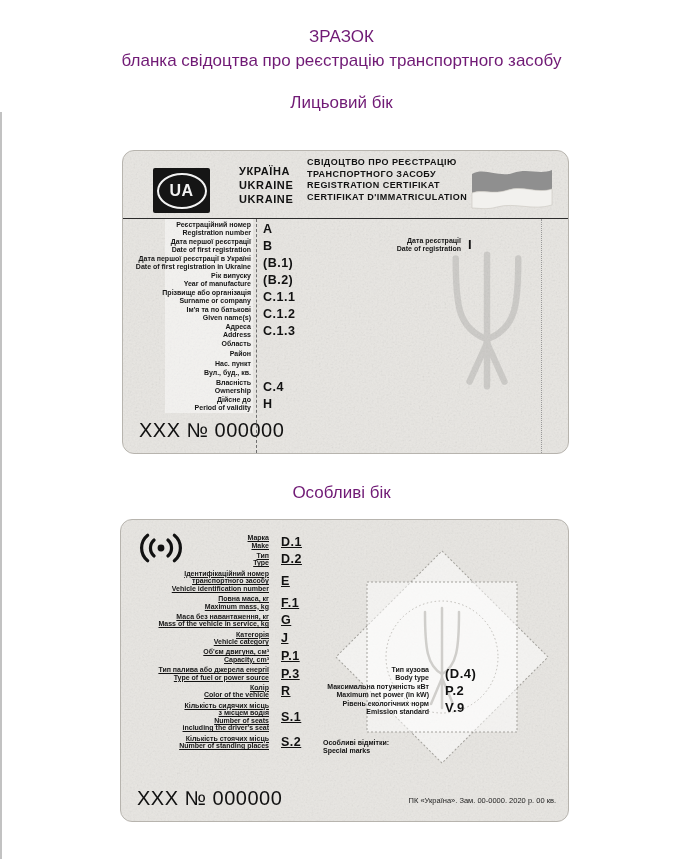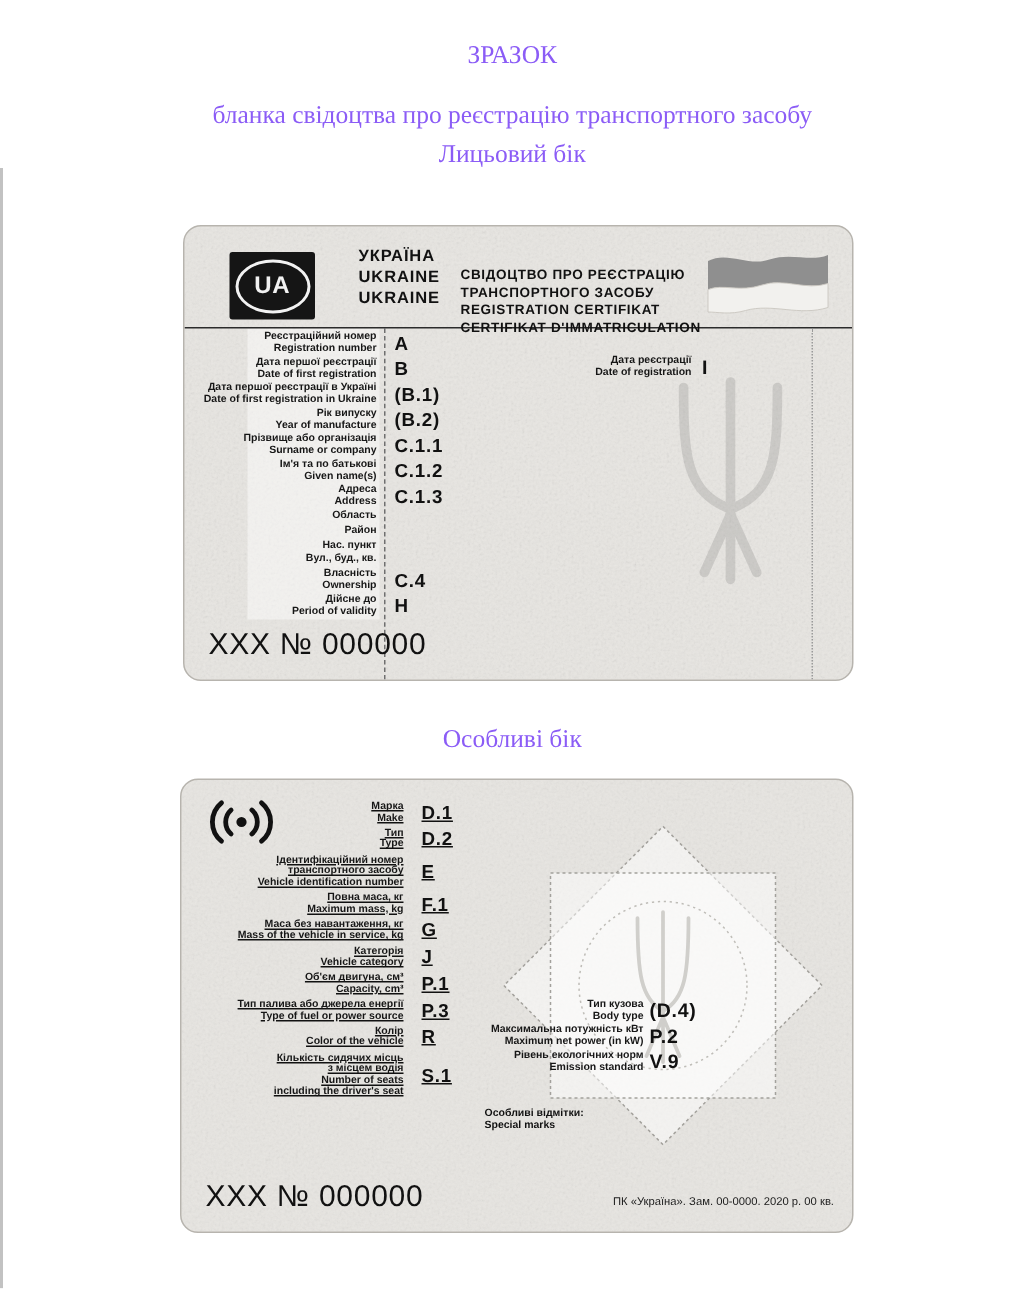--- a/index.html
+++ b/index.html
@@ -1,38 +1,38 @@
 <!DOCTYPE html>
 <html><head>
 <meta charset="utf-8">
 <style>
   html,body{margin:0;padding:0;background:#ffffff;}
   .page{position:relative;width:683px;height:859px;background:#ffffff;overflow:hidden;
         font-family:"Liberation Sans",sans-serif;color:#111;}
-  .serif{font-family:Liberation Serif, serif;color:#8b5cf6;}
+  .serif{font-family:Liberation Sans, sans-serif;color:#701a75;}
   .center{position:absolute;left:0;width:683px;text-align:center;}
 
   .scan-edge{position:absolute;left:0;top:112px;bottom:0;width:2px;background:#8f8f8f;opacity:.55;}
 
   
   .card{position:absolute;background:#e8e6e2;border:1px solid #b7b4ae;border-radius:12px;overflow:hidden;}
   .card-front{left:122px;top:150px;width:445px;height:302px;}
   .card-back{left:120px;top:519px;width:447px;height:301px;}
   .noise{position:absolute;left:0;top:0;width:100%;height:100%;pointer-events:none;}
   .layer{position:absolute;z-index:2;}
 
   
   .f-header{left:0;top:0;width:100%;height:67px;border-bottom:1.6px solid #2b2b2b;}
   .ua-badge{position:absolute;left:30px;top:17px;width:57px;height:45px;background:#151515;border-radius:2px;
             display:flex;align-items:center;justify-content:center;}
   .ua-oval{width:46px;height:32px;border:2.6px solid #f2f2f2;border-radius:50%;
            display:flex;align-items:center;justify-content:center;text-align:center;}
   .ua-oval span{color:#f2f2f2;font-weight:bold;font-size:16px;letter-spacing:.5px;}
   .country{position:absolute;left:116px;top:13px;font-weight:bold;font-size:11px;line-height:14px;letter-spacing:.6px;}
-  .cert-title{position:absolute;left:184px;top:27px;font-weight:bold;font-size:9px;line-height:11.5px;letter-spacing:.45px;}
+  .cert-title{position:absolute;left:184px;top:6px;font-weight:bold;font-size:9px;line-height:11.5px;letter-spacing:.45px;}
   .flag{position:absolute;left:348px;top:13px;}
 
   
   .fields{position:absolute;z-index:2;}
   .fields-front{left:4px;top:70px;width:300px;}
   .fields-back{left:2px;top:14px;width:320px;}
   .frow{display:flex;align-items:center;margin-bottom:1.8px;}
   .fields-back .frow{margin-bottom:2.6px;text-decoration:underline;}
   .flabels{width:124px;text-align:right;font-size:7px;line-height:7.6px;font-weight:bold;color:#161616;}
   .fields-back .flabels{width:146px;}
@@ -47,27 +47,27 @@
   .date-field .fcode{margin-left:7px;font-size:13px;}
 
   .serial{position:absolute;left:16px;bottom:11px;font-size:20px;letter-spacing:.5px;color:#111;z-index:3;font-weight:500;}
 
   .trident{left:318px;top:98px;opacity:.16;z-index:1;}
 
   
   .rfid{left:16px;top:12px;z-index:2;}
   .right-fields{left:160px;top:146px;width:200px;z-index:2;}
   .right-fields .flabels{width:148px;}
-  .right-fields .fcode{margin-left:4px;font-size:13px;}
+  .right-fields .fcode{margin-left:16px;font-size:13px;}
   .special-marks{left:202px;top:219px;font-size:7px;line-height:8px;font-weight:bold;z-index:2;}
   .print-note{position:absolute;right:12px;bottom:16px;font-size:7.5px;color:#1c1c1c;z-index:3;}
   .star{left:212px;top:28px;z-index:1;}
 
   .h1{top:27px;font-size:17px;}
-  .h2{top:51px;font-size:17px;margin-top:16px;}
+  .h2{top:51px;font-size:17px;}
   .h3{top:93px;font-size:17px;}
   .h4{top:483px;font-size:17px;}
 </style>
 </head>
 <body>
 
 <div class="page">
 
   <div class="scan-edge"></div>
 
@@ -324,20 +324,27 @@
         </div>
         <div class="frow">
           <div class="flabels">
             <div>Кількість сидячих місць</div>
             <div>з місцем водія</div>
             <div>Number of seats</div>
             <div>including the driver's seat</div>
           </div>
           <div class="fcode">S.1</div>
         </div>
+        <div class="frow">
+          <div class="flabels">
+            <div>Кількість стоячих місць</div>
+            <div>Number of standing places</div>
+          </div>
+          <div class="fcode">S.2</div>
+        </div>
       </div>
 
     <div class="fields right-fields">
         <div class="frow">
           <div class="flabels">
             <div>Тип кузова</div>
             <div>Body type</div>
           </div>
           <div class="fcode">(D.4)</div>
         </div>

